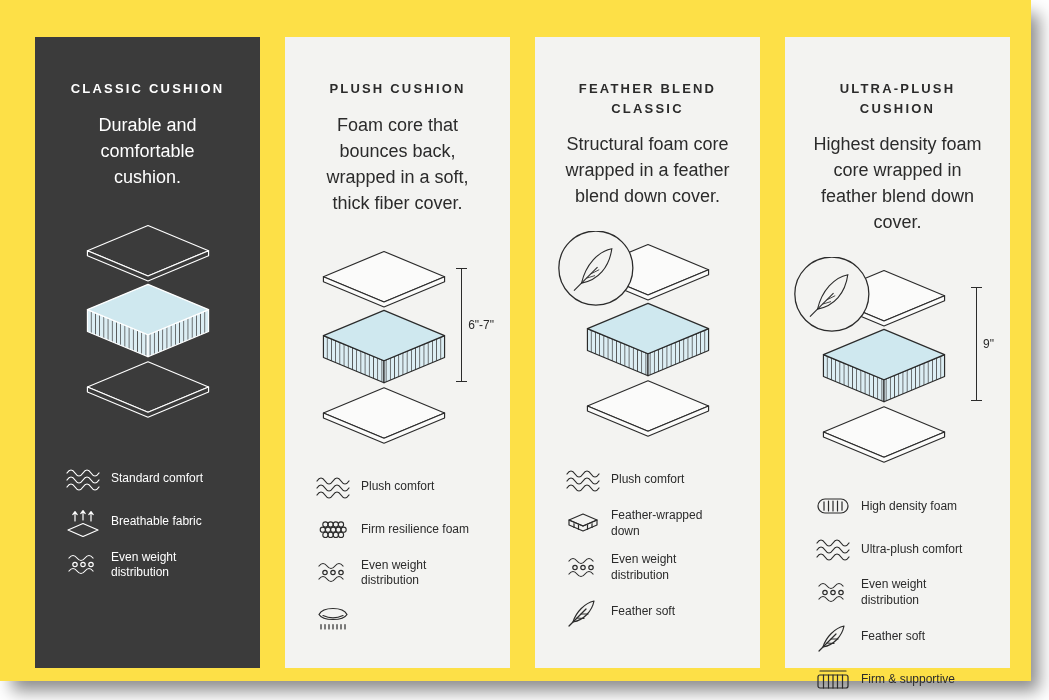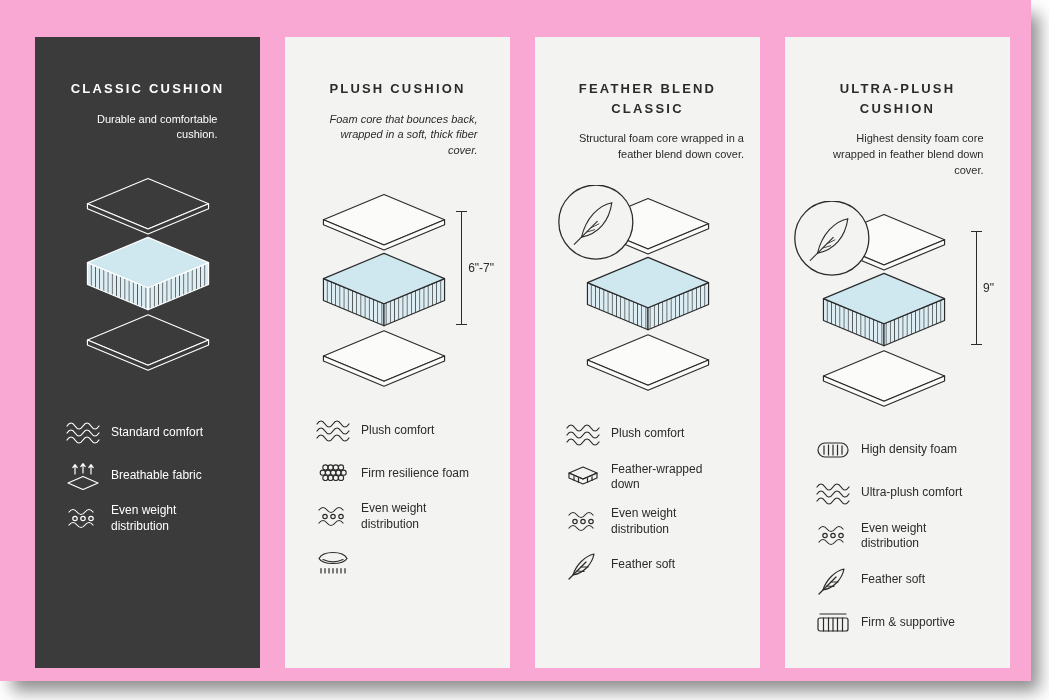--- a/index.html
+++ b/index.html
@@ -1,28 +1,28 @@
 <!DOCTYPE html>
 <html><head>
 <meta charset="utf-8">
 <style>
   * { margin:0; padding:0; box-sizing:border-box; }
   html,body { width:1049px; height:700px; background:#ffffff; font-family:"Liberation Sans", sans-serif; overflow:hidden; }
-  .sheet { position:absolute; left:0; top:0; width:1031px; height:681px; background:#f9a8d4;
+  .sheet { position:absolute; left:0; top:0; width:1031px; height:681px; background:#fde047;
            box-shadow: 10px 12px 16px -2px rgba(0,0,0,0.45); }
   .cards { position:absolute; left:35px; top:37px; display:flex; gap:25px; }
   .card { width:225px; height:631px; padding:0 16px; position:relative; }
   .card.dark  { background:#3b3b3b; color:#ffffff; --face:#3b3b3b; }
   .card.light { background:#f3f3f1; color:#2b2b2b; --face:#fbfbfa; }
 
   .card-title { margin-top:42px; text-align:center; font-size:13px; font-weight:bold;
                 letter-spacing:2.2px; line-height:1.5; }
-  .card-desc  { margin:13px auto 0; text-align:right; font-size:11px; line-height:1.45; }
+  .card-desc  { margin:13px auto 0; text-align:center; font-size:18px; line-height:1.45; }
   .desc-1 { max-width:140px; }
-  .desc-2 { max-width:160px;font-style:italic; }
+  .desc-2 { max-width:160px; }
   .desc-3 { max-width:196px; }
   .desc-4 { max-width:172px; }
 
   .illustration { position:relative; margin-top:12px; height:232px;
                   display:flex; justify-content:center; align-items:center; }
   .cushion { display:block; }
   .has-dim .cushion { transform: translateX(-14px); }
   .face { fill:var(--face); stroke:currentColor; stroke-width:1.4; stroke-linejoin:round; }
 
   .dim { position:absolute; right:0; top:40px; height:114px; display:flex; align-items:center; }

